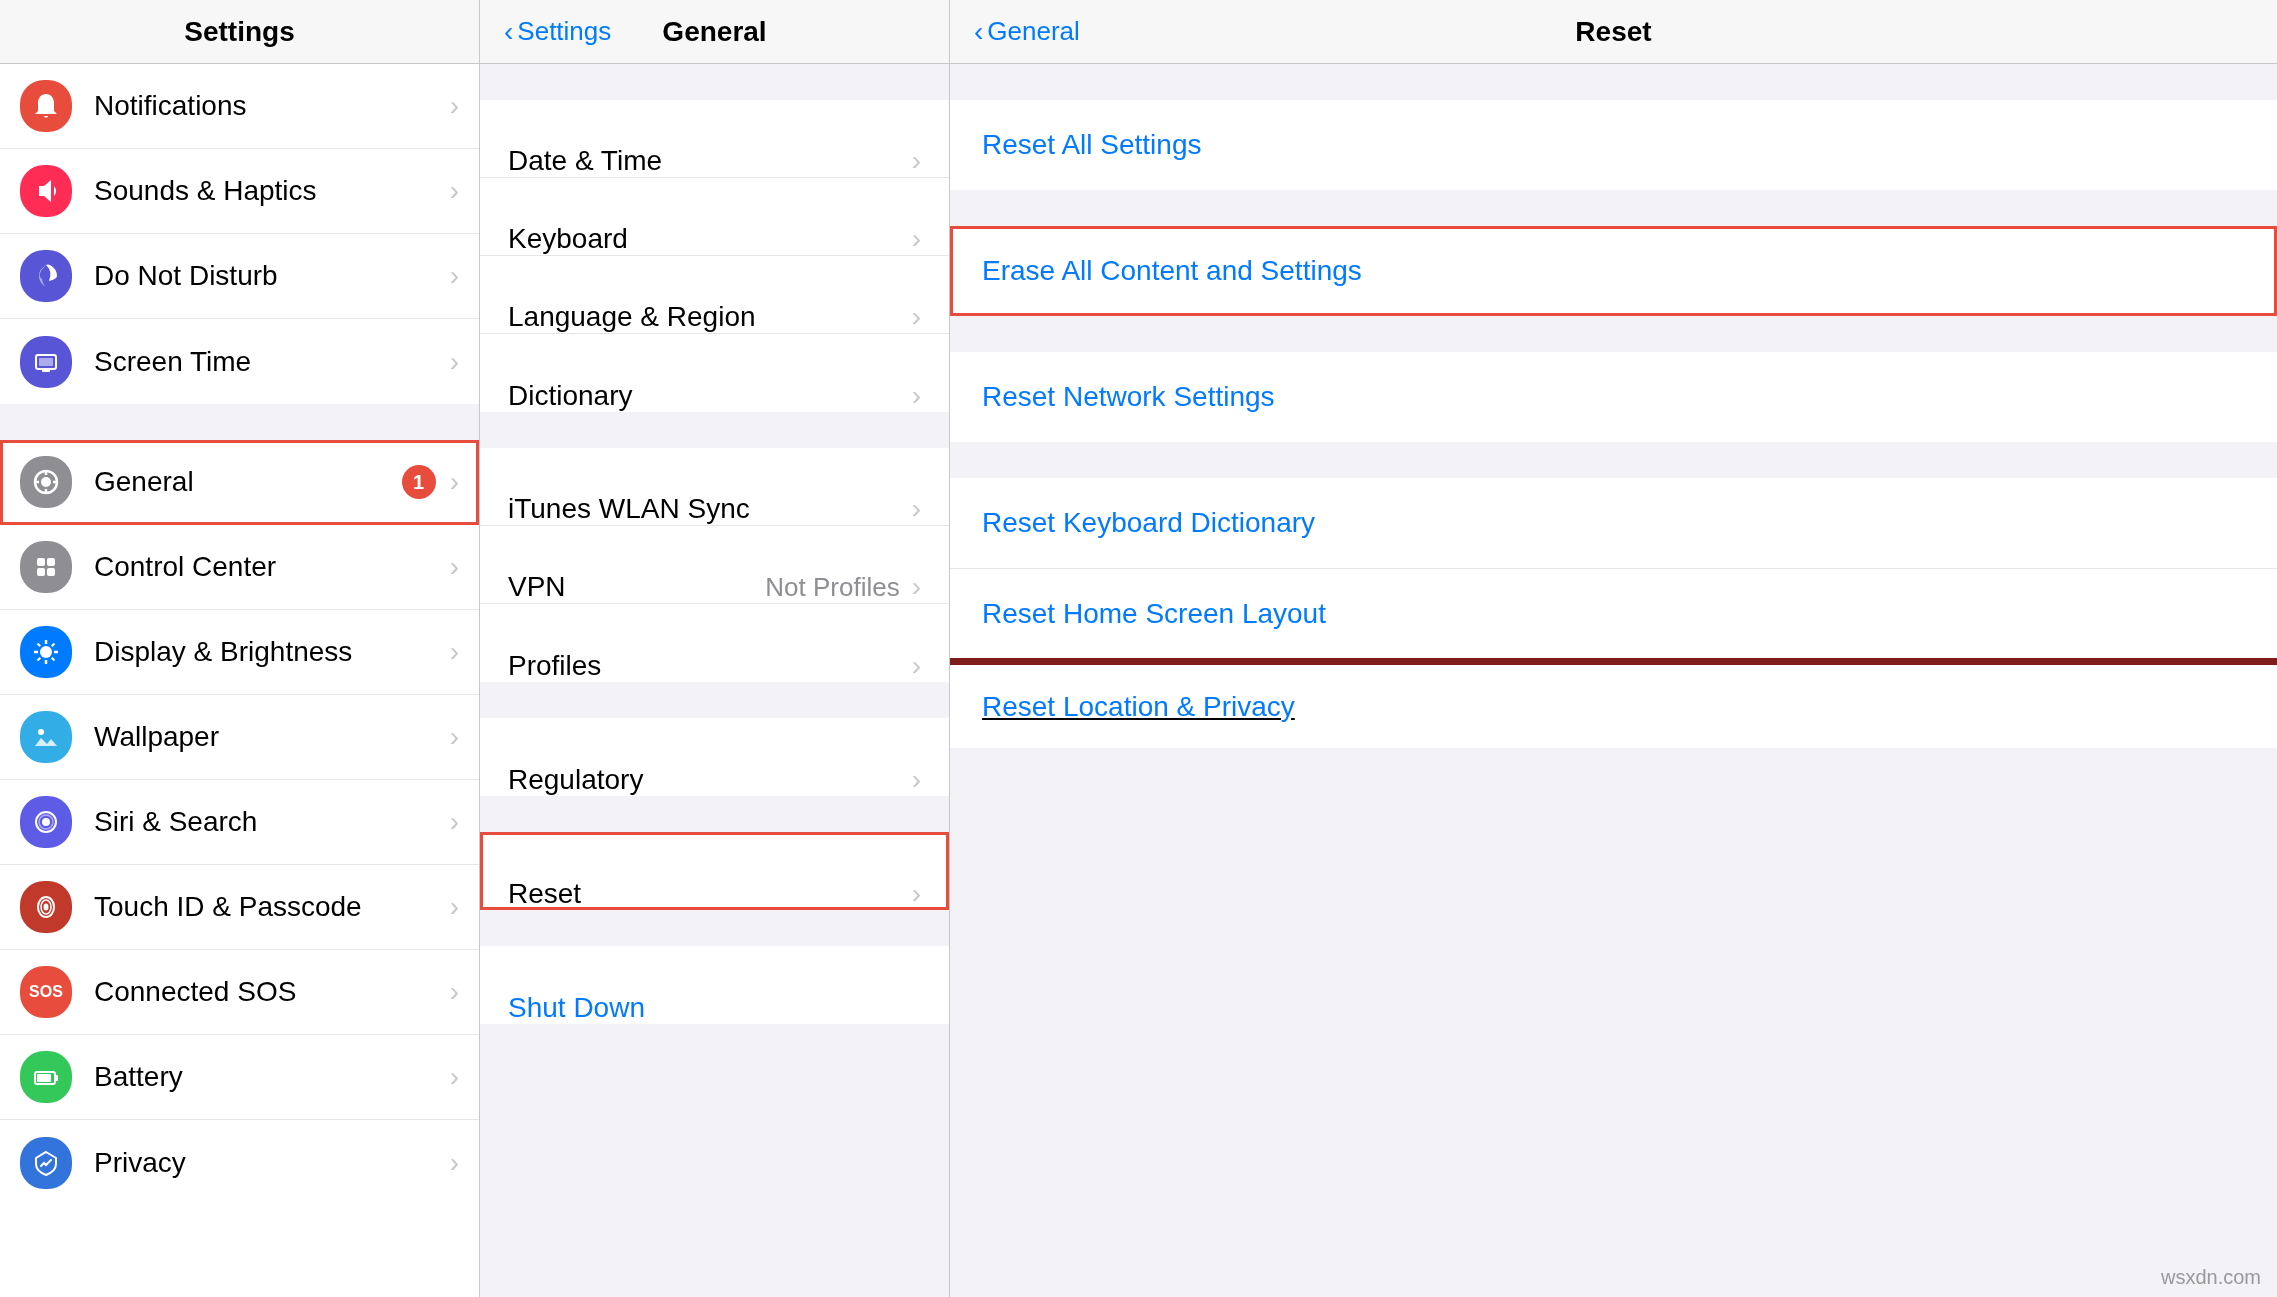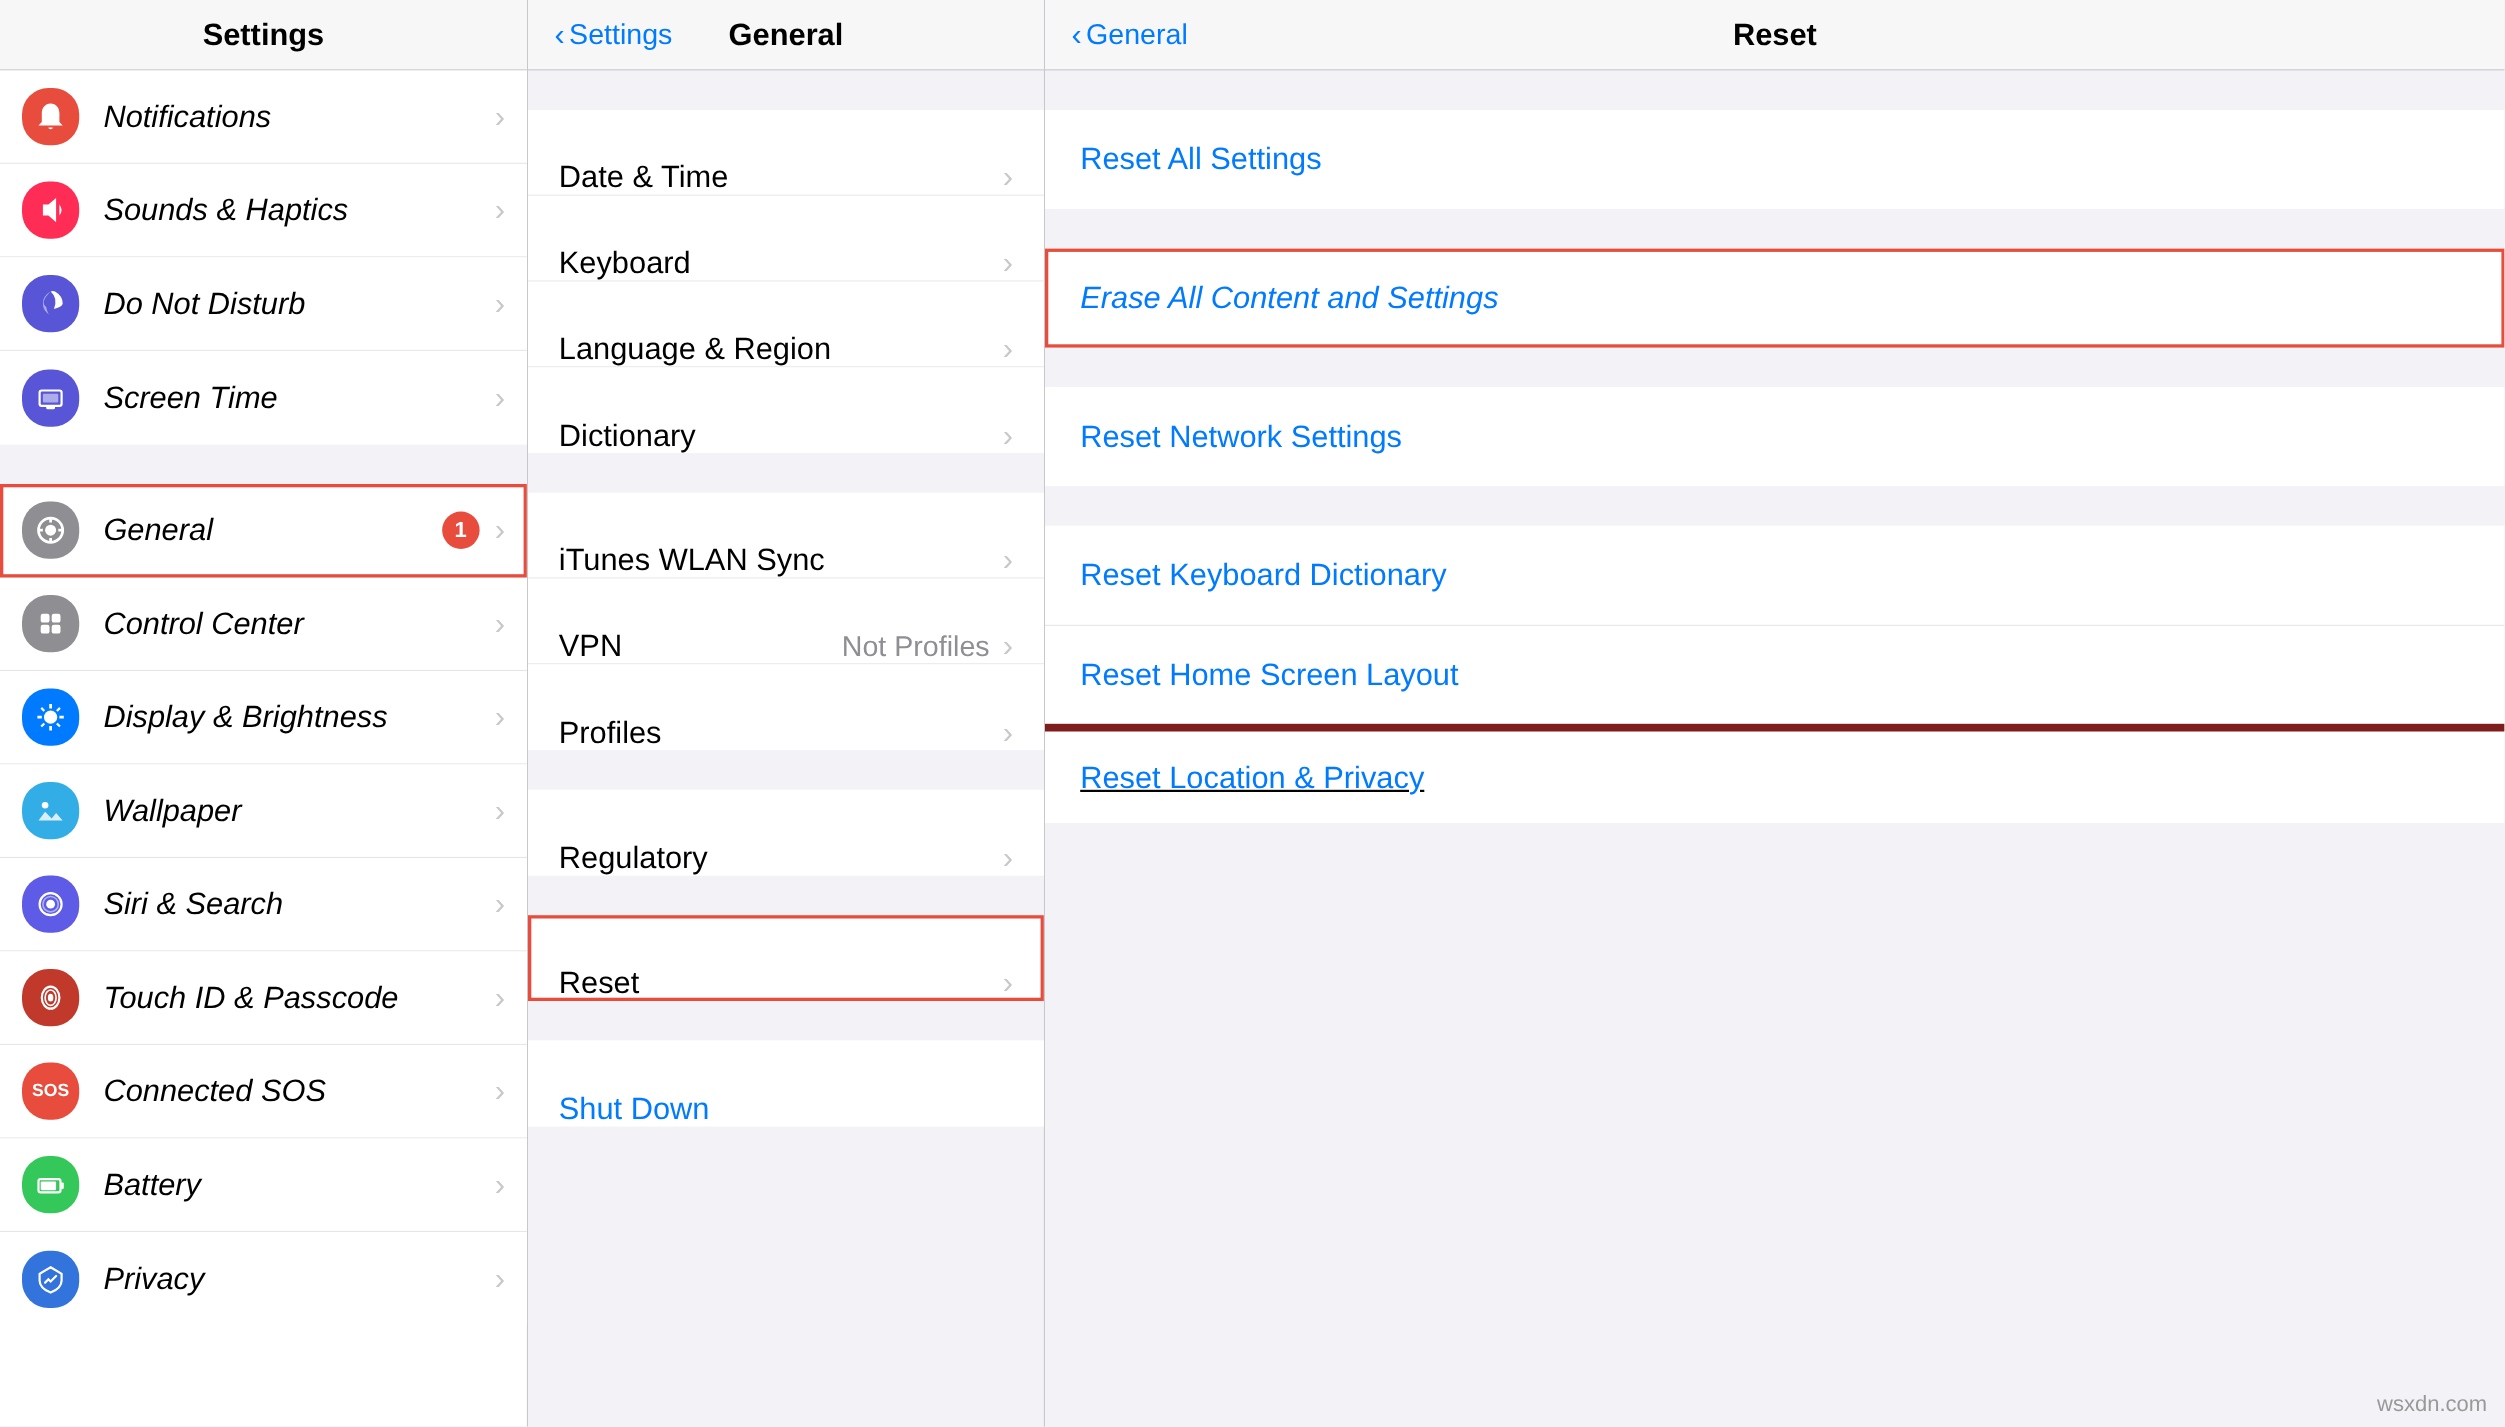--- a/index.html
+++ b/index.html
@@ -125,21 +125,20 @@
       display: flex;
       align-items: center;
       justify-content: center;
       flex-shrink: 0;
     }
 
     .settings-row .row-label {
       flex: 1;
       font-size: 28px;
       color: #000;
-      font-style: italic;
     }
 
     .settings-row .badge {
       width: 34px;
       height: 34px;
       border-radius: 50%;
       background: #e74c3c;
       color: #fff;
       font-size: 20px;
       font-weight: 600;
@@ -216,21 +215,20 @@
       height: 90px;
       background: #fff;
       cursor: pointer;
       position: relative;
     }
 
     .reset-row.highlighted {
       outline: 3px solid #e74c3c;
       outline-offset: -3px;
       z-index: 10;
-      font-style: italic;
     }
 
     .reset-row .row-label {
       font-size: 28px;
       color: #007aff;
       flex: 1;
     }
 
     .reset-section-sep {
       height: 36px;

